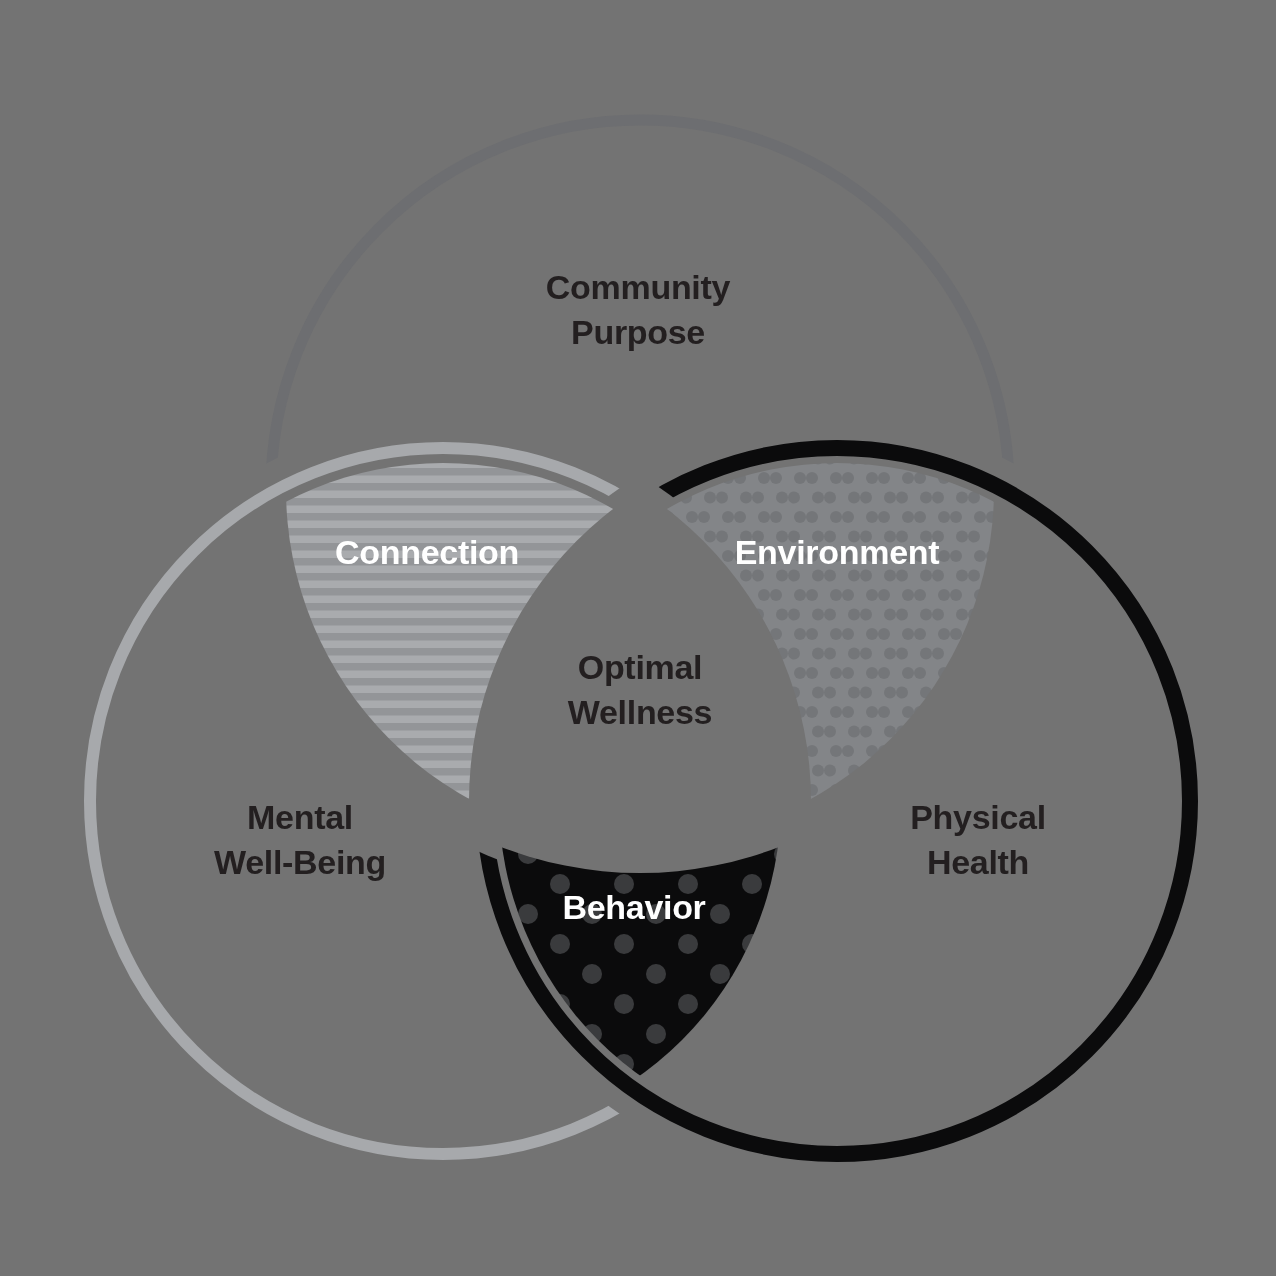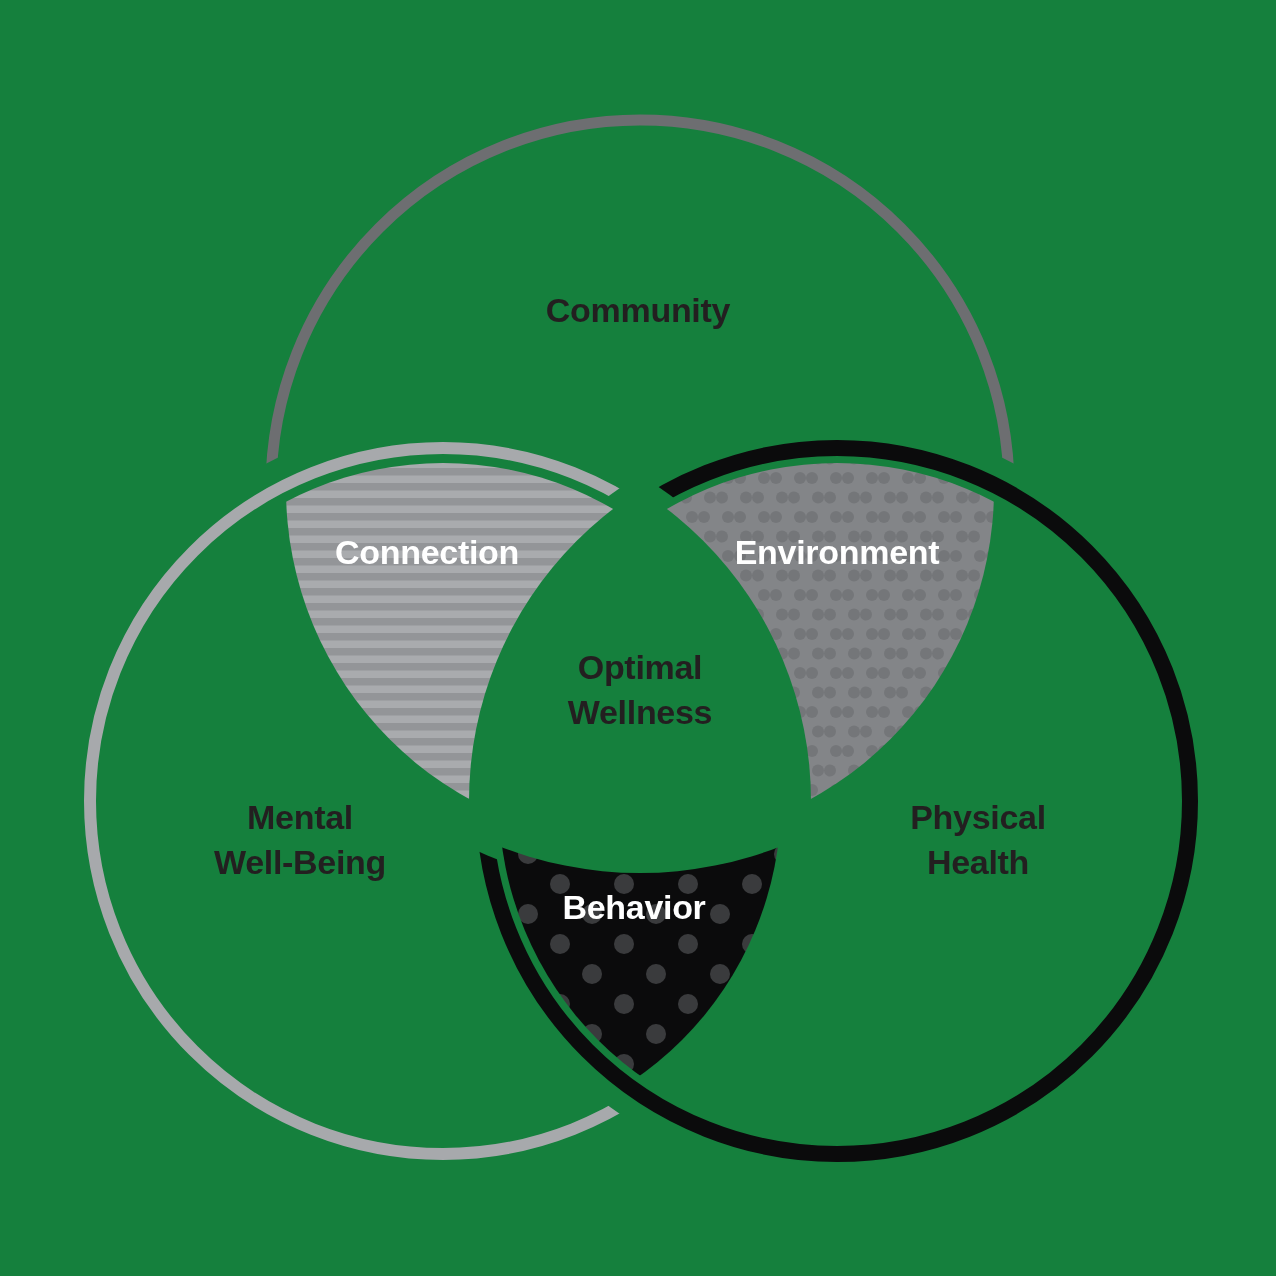--- a/index.html
+++ b/index.html
@@ -1,19 +1,19 @@
 <!DOCTYPE html>
 <html><head>
 <meta charset="utf-8">
 <style>
   html,body{margin:0;padding:0;background:#ffffff;}
   .stage{
     position:relative;
     width:1276px;height:1276px;
-    background:#15803d;
+    background:#737373;
     overflow:hidden;
     font-family:"Liberation Sans", sans-serif;
   }
   .stage svg{position:absolute;left:0;top:0;}
   .vlabel{
     position:absolute;
     transform:translate(-50%,-50%);
     text-align:center;
     font-weight:bold;
     font-size:34px;
@@ -115,20 +115,21 @@
       </g>
     </g>
 
     <circle cx="640" cy="489" r="369" fill="none" stroke-width="11" mask="url(#mTstroke)" stroke="#6d6e71"></circle>
     <circle cx="443" cy="801" r="353" fill="none" stroke-width="12" mask="url(#mLstroke)" stroke="#a7a9ac"></circle>
     <circle cx="837" cy="801" r="353" fill="none" stroke-width="16" mask="url(#mRstroke)" stroke="#0b0b0c"></circle>
   </svg>
 
   <div class="vlabel dark" style="left:638px;top:310px">
     <span>Community</span>
+    <span>Purpose</span>
   </div>
 
   <div class="vlabel light" style="left:427px;top:552px">
     <span>Connection</span>
   </div>
 
   <div class="vlabel light" style="left:837px;top:552px">
     <span>Environment</span>
   </div>
 

